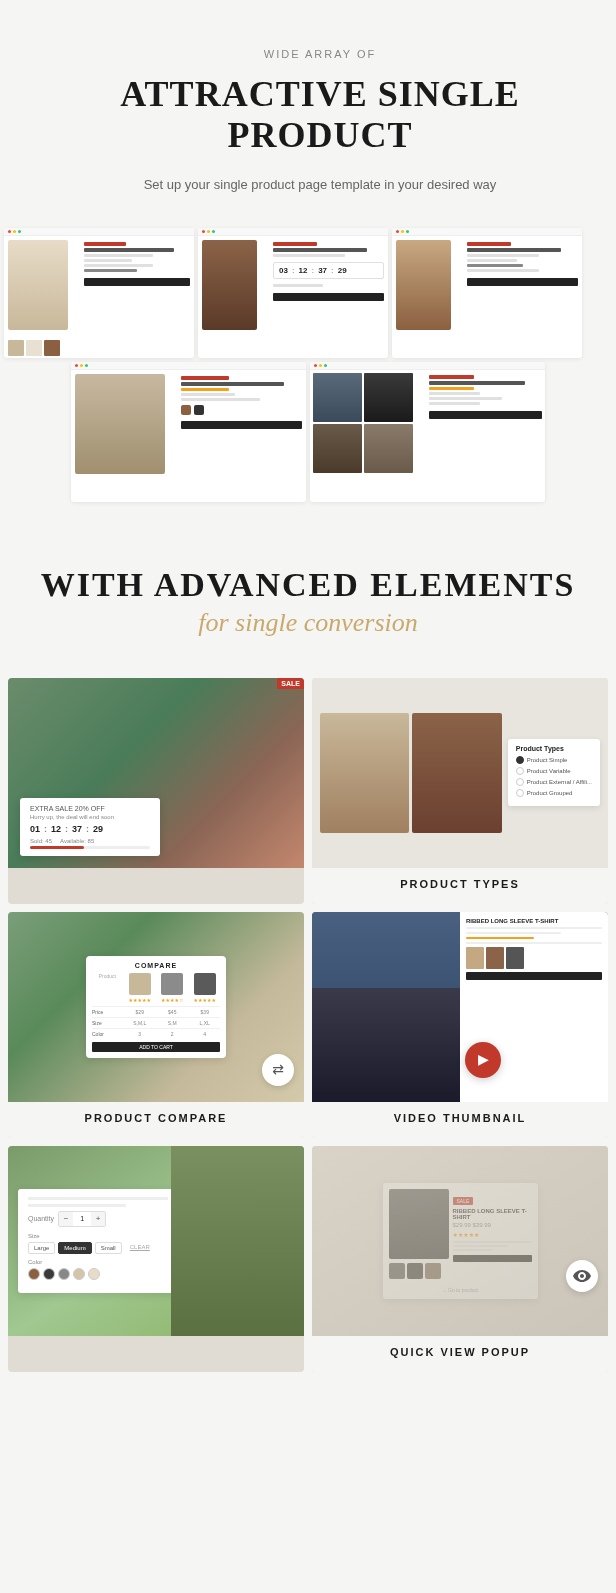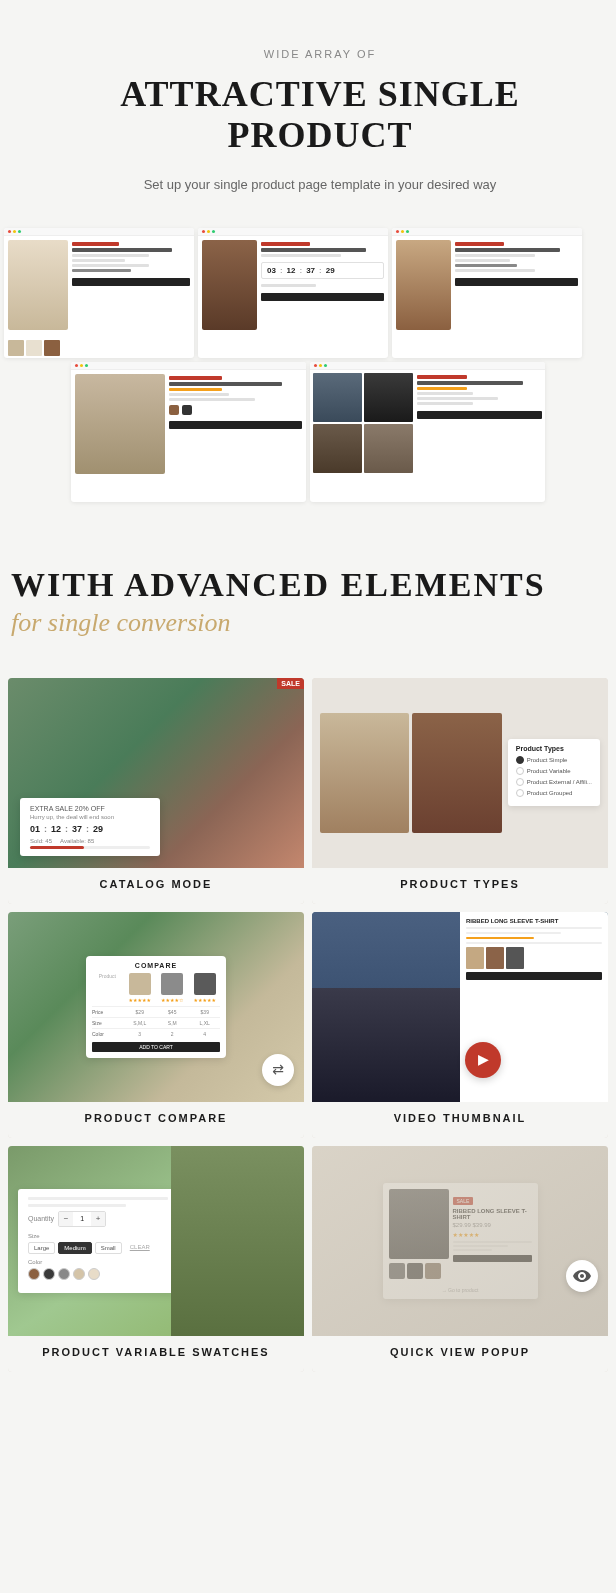--- a/index.html
+++ b/index.html
@@ -39,21 +39,21 @@
       font-family: Arial, Helvetica, sans-serif;
       font-size: 13px;
       color: #666;
       line-height: 1.6;
     }
 
     
     .advanced-section {
       background: #f5f5f3;
       padding: 48px 11px 24px;
-      text-align: left;
+      text-align: center;
     }
     .advanced-title {
       font-size: 34px;
       font-weight: 700;
       text-transform: uppercase;
       letter-spacing: 2px;
       color: #1a1a1a;
       margin-bottom: 4px;
     }
     .advanced-subtitle {
@@ -597,21 +597,21 @@
       width: 3px; height: 3px;
       border-radius: 50%;
     }
     .ss-nav-dot.r { background: #e74c3c; }
     .ss-nav-dot.y { background: #f1c40f; }
     .ss-nav-dot.g { background: #2ecc71; }
     .ss-content {
       flex: 1;
       display: flex;
       padding: 4px;
-      gap: 4px;
+      gap: 16px;
       text-align: right;
     }
     .ss-product-img {
       border-radius: 2px;
       flex-shrink: 0;
     }
     .ss-img-1a {
       width: 60px;
       height: 90px;
       background: linear-gradient(to bottom, #e8dcc8, #c8b89a);
@@ -854,21 +854,20 @@
             <span class="catalog-timer-sep">:</span>
             <span>29</span>
           </div>
           <div class="catalog-sold">Sold: 45 &nbsp;&nbsp;&nbsp; Available: 85</div>
           <div class="catalog-progress">
             <div class="catalog-progress-fill"></div>
           </div>
         </div>
       </div>
     </div>
-    <div class="feature-label">CATALOG MODE</div>
   </div>
 
   <div class="feature-card">
     <div class="feature-img">
       <div class="product-types-bg">
         <div class="product-types-imgs">
           <div class="pt-img pt-img-1"></div>
           <div class="pt-img pt-img-2"></div>
         </div>
         <div class="product-types-menu">
@@ -988,21 +987,20 @@
               <div class="color-swatch" style="background:#8b6040;"></div>
               <div class="color-swatch" style="background:#3a3a3a;"></div>
               <div class="color-swatch" style="background:#888;"></div>
               <div class="color-swatch" style="background:#d4c4a8;"></div>
               <div class="color-swatch" style="background:#e8dcc8;"></div>
             </div>
           </div>
         </div>
       </div>
     </div>
-    <div class="feature-label">PRODUCT VARIABLE SWATCHES</div>
   </div>
 
   <div class="feature-card">
     <div class="feature-img">
       <div class="quickview-bg">
 
         <div style="position:absolute;left:0;top:0;width:100%;height:100%;background:linear-gradient(to bottom right, #d0c8b8, #b8b0a0);opacity:0.6;"></div>
         <div class="quickview-panel">
           <div style="display:flex;gap:4px;">
 

